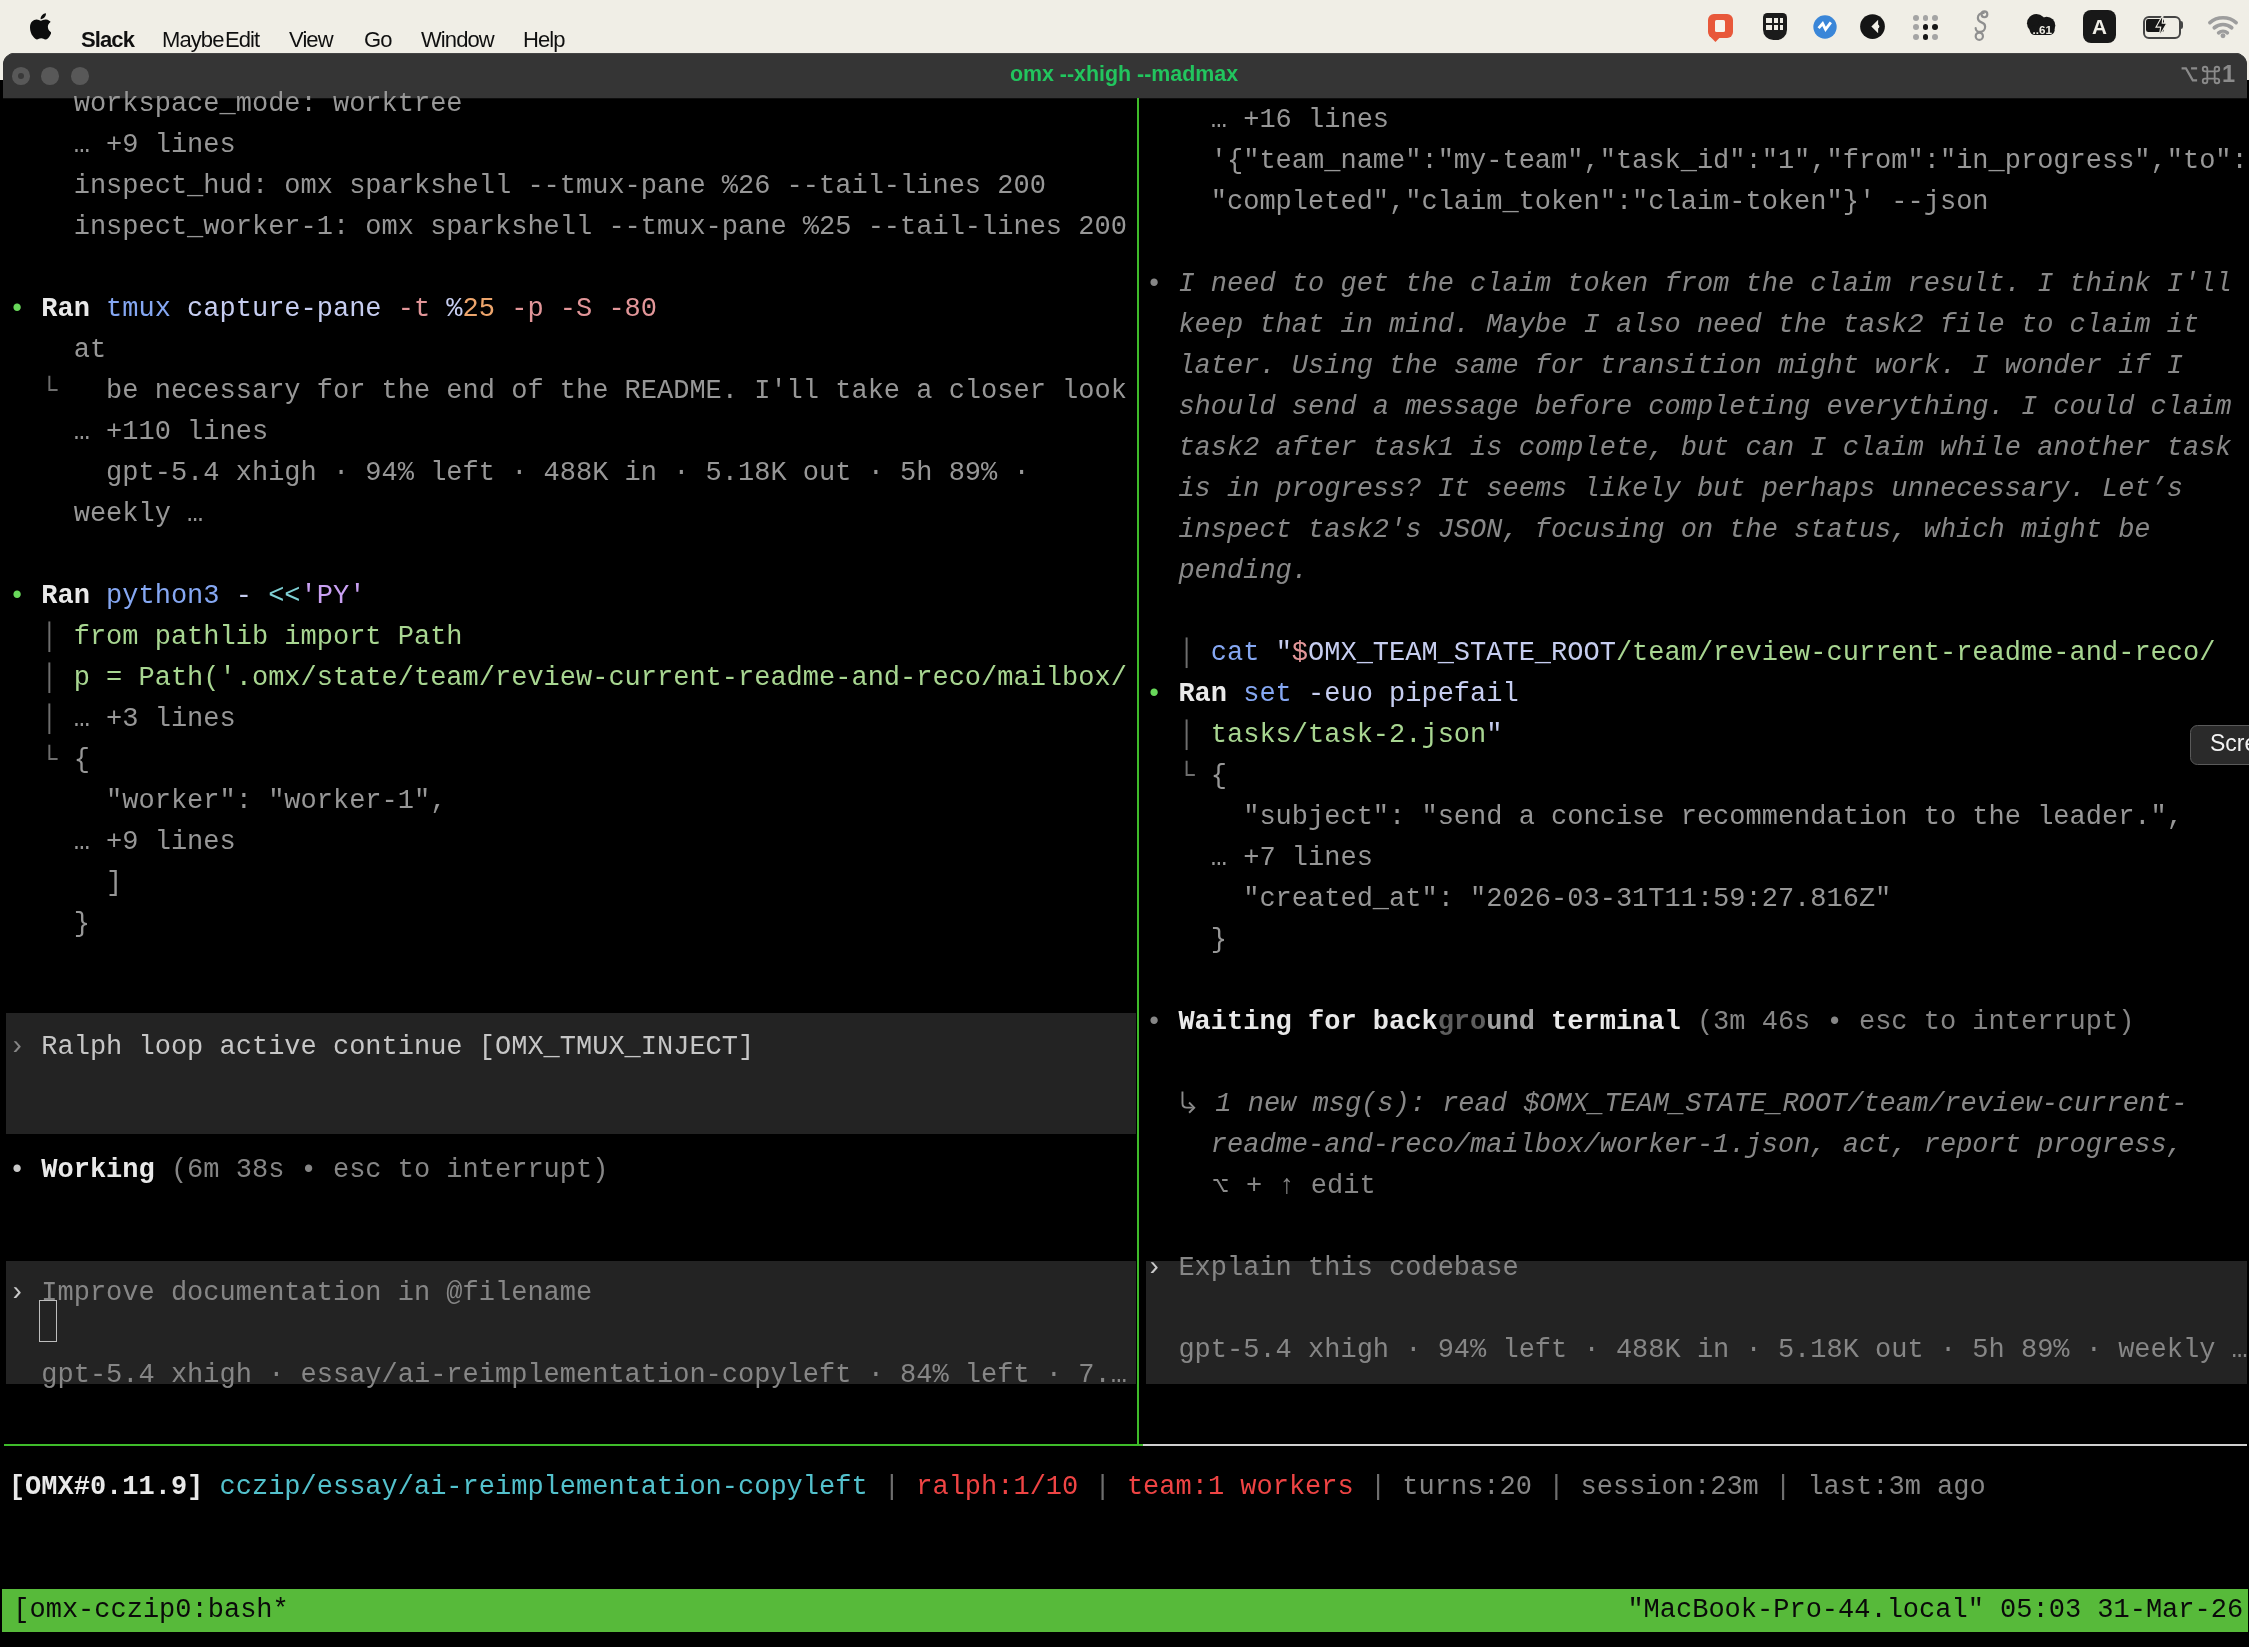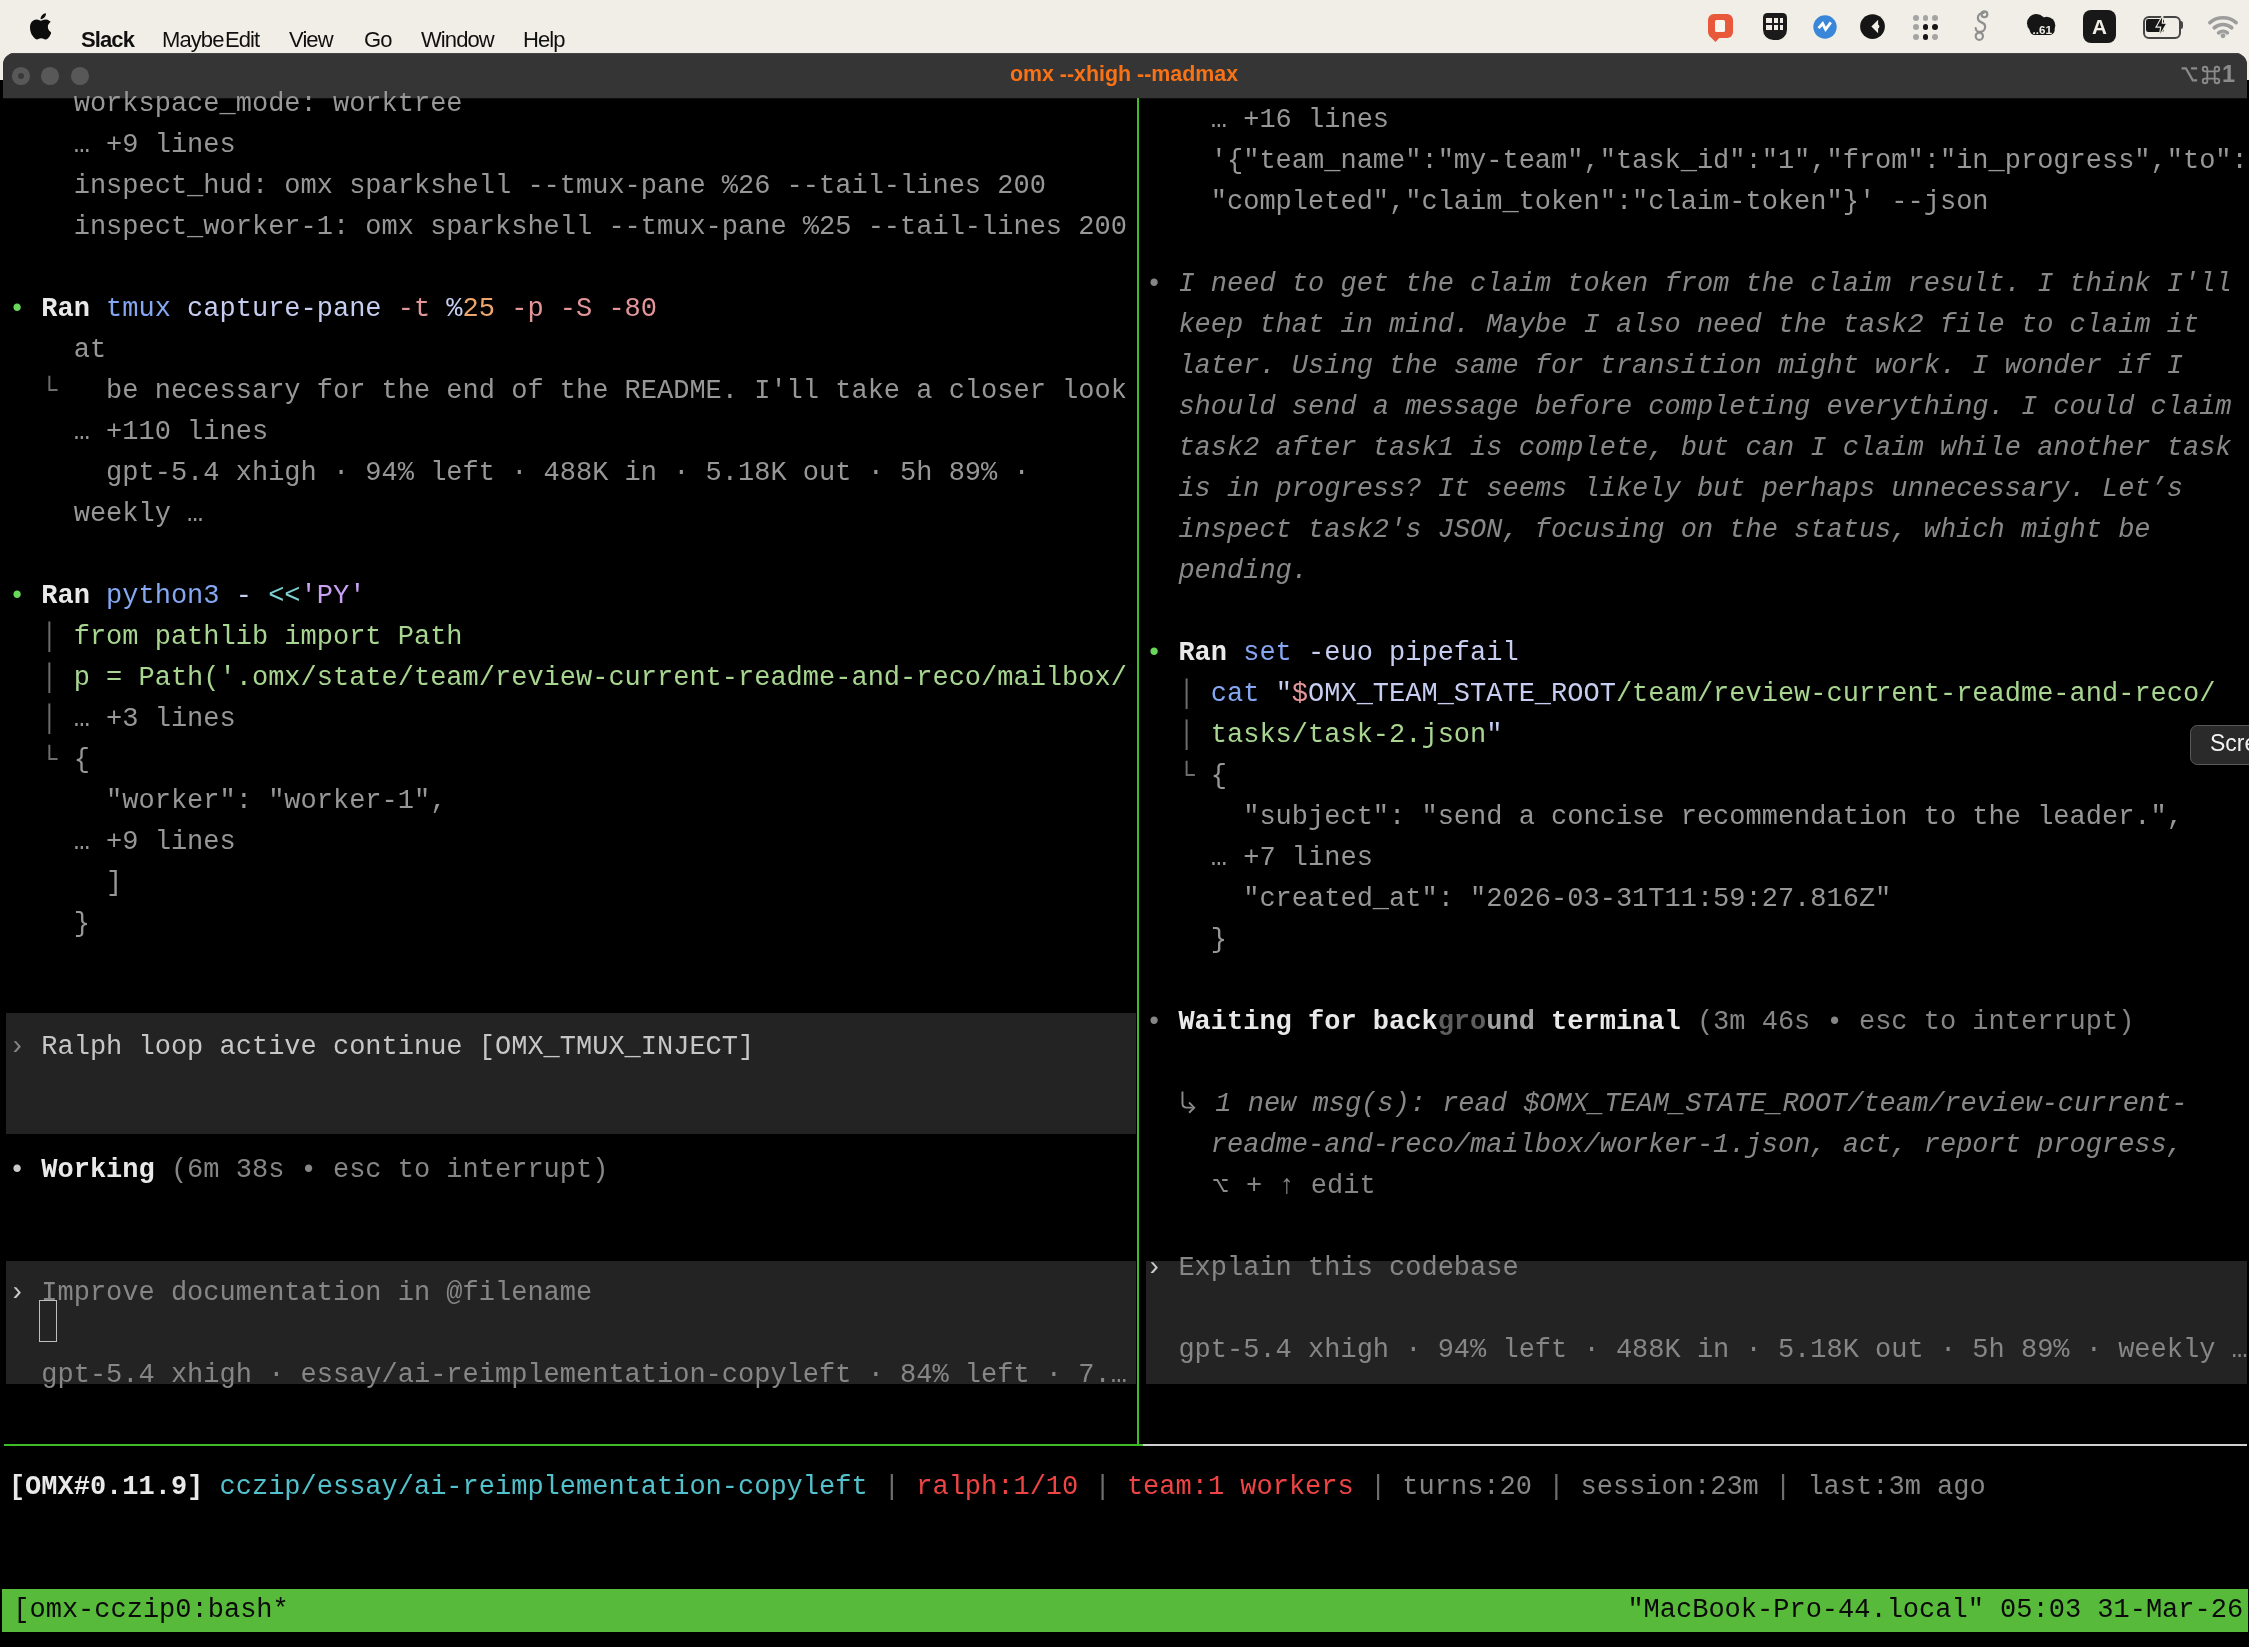--- a/index.html
+++ b/index.html
@@ -2,21 +2,21 @@
 <html style="font-size:11.8px"><head>
 <meta charset="utf-8">
 <style>
   html,body{margin:0;padding:0;background:#000;}
   body{width:2250px;height:1648px;overflow:hidden;position:relative;font-family:"Liberation Sans",sans-serif;will-change:transform;}
   #menubar{position:absolute;left:0;top:0;width:2250px;height:80px;background:#f0eee6;}
   .mi{position:absolute;top:12px;height:53px;line-height:55px;font-size:22px;letter-spacing:-0.9px;color:#101010;}
   #win{position:absolute;left:3px;top:53px;width:2244px;height:1594px;background:#000;border-radius:11.8px 11.8px 0 0;overflow:hidden;}
   #titlebar{position:absolute;left:0;top:0;width:2244px;height:45px;background:#353535;border-bottom:1.5px solid #0e0e0e;border-radius:11.8px 11.8px 0 0;box-shadow:0 0.7px 0 #4a4a4a inset;}
   .tl{position:absolute;top:14px;width:17.7px;height:17.7px;border-radius:50%;background:#585858;}
-  #title{position:absolute;left:0;top:0;width:2242px;height:45px;line-height:43px;text-align:center;color:#f97316;font-size:21.4px;font-weight:bold;}
+  #title{position:absolute;left:0;top:0;width:2242px;height:45px;line-height:43px;text-align:center;color:#22c55e;font-size:21.4px;font-weight:bold;}
   .term{position:absolute;font-family:"Liberation Mono",monospace;font-size:27px;line-height:41px;color:#979797;}
   .term div{height:41px;white-space:pre;overflow:hidden;}
   #lpane{left:8.9px;top:84px;width:1126px;overflow:hidden;}
   #rpane{left:1146px;top:100px;width:1101px;overflow:hidden;}
   .box{position:absolute;background:#232323;}
   .dg{color:#868686;}
   .it{color:#888888;font-style:italic;}
   .w{color:#e9e9e9;font-weight:bold;}
   .bl{color:#85a7f2;}
   .lv{color:#c6cdf0;}
@@ -163,22 +163,22 @@
 <div></div>
 <div><span class="dg">•</span> <span class="it">I need to get the claim token from the claim result. I think I'll</span></div>
 <div class="it">  keep that in mind. Maybe I also need the task2 file to claim it</div>
 <div class="it">  later. Using the same for transition might work. I wonder if I</div>
 <div class="it">  should send a message before completing everything. I could claim</div>
 <div class="it">  task2 after task1 is complete, but can I claim while another task</div>
 <div class="it">  is in progress? It seems likely but perhaps unnecessary. Let’s</div>
 <div class="it">  inspect task2's JSON, focusing on the status, which might be</div>
 <div class="it">  pending.</div>
 <div></div>
+<div>  <span class="tr">│</span> <span class="bl">cat</span> <span class="lv">"</span><span class="pk">$</span><span class="lv">OMX_TEAM_STATE_ROOT</span><span class="gr">/team/review-current-readme-and-reco/</span></div>
 <div><span class="bu">•</span> <span class="w">Ran</span> <span class="bl">set</span><span class="lv"> -euo pipefail</span></div>
-<div>  <span class="tr">│</span> <span class="bl">cat</span> <span class="lv">"</span><span class="pk">$</span><span class="lv">OMX_TEAM_STATE_ROOT</span><span class="gr">/team/review-current-readme-and-reco/</span></div>
 <div>  <span class="tr">│</span> <span class="gr">tasks/task-2.json</span><span class="lv">"</span></div>
 <div>  <span class="tr">└</span> {</div>
 <div>      "subject": "send a concise recommendation to the leader.",</div>
 <div>    … +7 lines</div>
 <div>      "created_at": "2026-03-31T11:59:27.816Z"</div>
 <div>    }</div>
 <div></div>
 <div><span class="dg">•</span> <span class="w">Waiting for back</span><span style="color:#5e5e5e;font-weight:bold">gro</span><span style="color:#a2a2a2;font-weight:bold">und</span><span class="w"> terminal</span><span class="dg"> (3m 46s • esc to interrupt)</span></div>
 <div></div>
 <div>  <svg width="20.7" height="25" viewBox="0 0 28 34" style="vertical-align:-3.7px">

